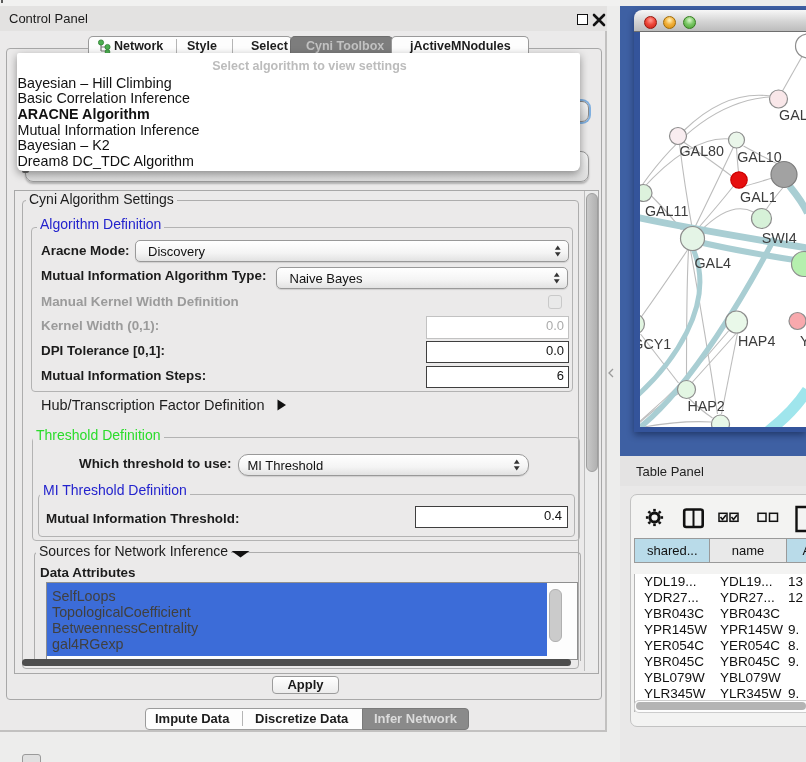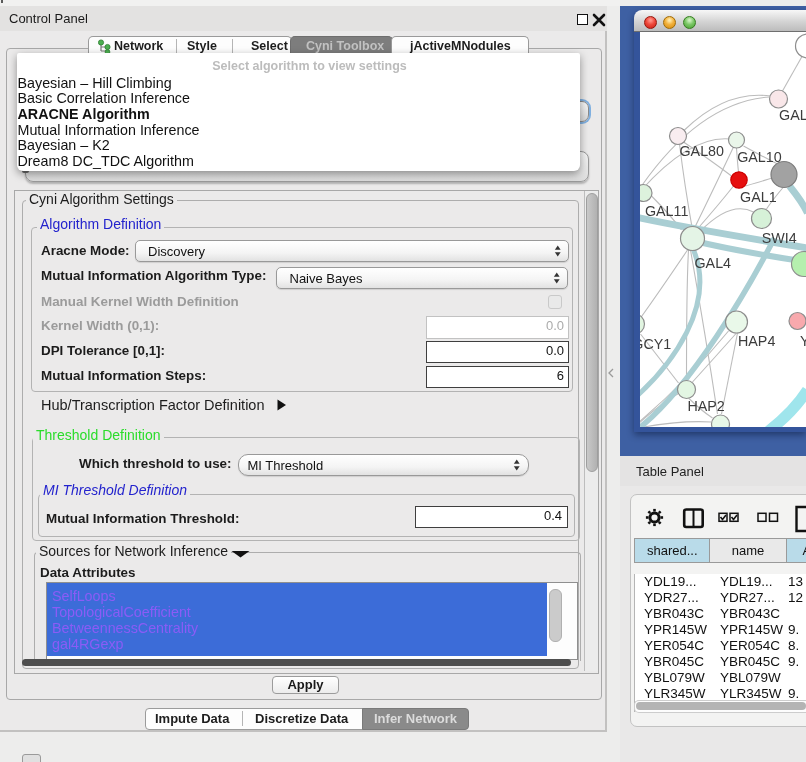--- a/index.html
+++ b/index.html
@@ -92,32 +92,32 @@
 <div class="gtitle" style="left:33px;top:426.5px;color:#2bdc2b;">Threshold Definition</div>
 <div class="lbl" style="position:absolute;left:79px;top:456px;">Which threshold to use:</div>
 <div class="combo" style="left:238px;top:454px;width:289px;height:20px;border-radius:10px;">
   <div class="ct" style="left:8.5px;">MI Threshold</div>
   <svg class="stepper" style="right:8px;" viewBox="0 0 9 14">
       <path d="M4.5 0.5 L8 5.5 L1 5.5 Z" fill="#333"></path>
       <path d="M4.5 13.5 L8 8.5 L1 8.5 Z" fill="#333"></path>
     </svg>
 </div>
 <div class="group" style="left:38px;top:493.5px;width:535px;height:41px;border-color:#b3b3b3;"></div>
-<div class="gtitle" style="left:40px;top:481.5px;color:#2323cd;font-style:italic;">MI Threshold Definition</div>
+<div class="gtitle" style="left:40px;top:481.5px;color:#2323cd;">MI Threshold Definition</div>
 <div class="lbl" style="position:absolute;left:46px;top:511px;">Mutual Information Threshold:</div>
 <div class="field" style="left:415px;top:506px;width:146px;height:19px;border:1.5px solid #3f3f3f;padding:1px 5px 0 0;">0.4</div>
 <div class="abs" style="left:34px;top:552px;width:545px;height:108px;border:1px solid #adadad;border-bottom:none;border-radius:4px 4px 0 0;"></div>
 <div class="gtitle" style="left:36px;top:543px;color:#1c1c1c;">Sources for Network Inference</div>
 <svg class="abs" style="left:231px;top:550px;" width="19" height="8" viewBox="0 0 19 8">
     <path d="M0.5 1 L18.5 1 L9.5 7.5 Z" fill="#111"></path>
   </svg>
 <div class="lbl" style="position:absolute;left:40px;top:564.5px;">Data Attributes</div>
 <div class="abs" style="left:46px;top:582px;width:530px;height:76px;background:#fdfdfd;border:1px solid #8f8f8f;"></div>
 <div class="abs" style="left:47px;top:583px;width:500px;height:73px;background:#3c6cd8;"></div>
-<div class="abs" style="left:52px;top:587.5px;font-size:14.3px;color:#8b5cf6;line-height:16.2px;">SelfLoops<br>TopologicalCoefficient<br>BetweennessCentrality<br>gal4RGexp</div>
+<div class="abs" style="left:52px;top:587.5px;font-size:14.3px;color:#404040;line-height:16.2px;">SelfLoops<br>TopologicalCoefficient<br>BetweennessCentrality<br>gal4RGexp</div>
 <div class="abs" style="left:549px;top:589px;width:11px;height:51px;background:#cbcbcb;border:1px solid #b0b0b0;border-radius:6px;"></div>
 
 <div class="abs" style="left:22px;top:659px;width:549px;height:7px;background:#4e4e4e;border-radius:4px;"></div>
 
 <div class="abs" style="left:272px;top:676px;width:65px;height:16px;border:1px solid #9c9c9c;border-radius:4px;background:linear-gradient(#ffffff,#ececec);text-align:center;font-size:13px;font-weight:bold;color:#1a1a1a;line-height:16px;">Apply</div>
 
 <div class="abs" style="left:145px;top:708px;width:323px;height:25px;">
   <div class="abs" style="left:0;top:0;width:217px;height:20px;background:#fdfdfd;border:1px solid #9b9b9b;border-radius:4px 0 0 4px;"></div>
   <div class="abs" style="left:97px;top:3px;width:1px;height:15px;background:#b5b5b5;"></div>
   <div class="abs" style="left:10px;top:3px;font-size:13px;font-weight:bold;color:#1d1d1d;">Impute Data</div>

